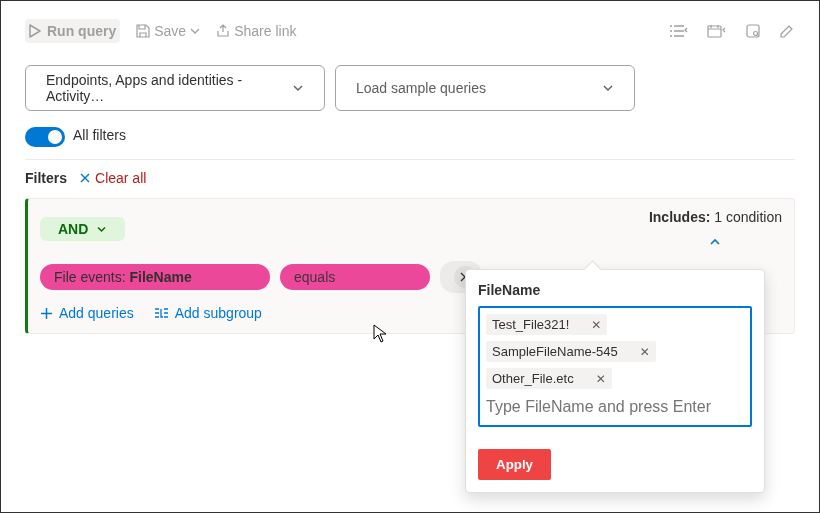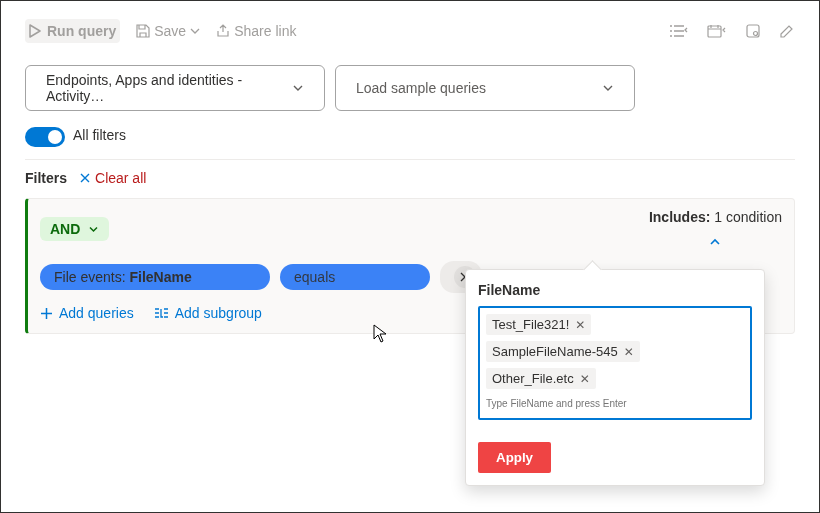--- a/index.html
+++ b/index.html
@@ -16,41 +16,41 @@
   .dd2 { width:300px; color:#605e5c; }
   .toggle-row { display:flex; align-items:flex-start; gap:8px; margin-top:16px; }
   .toggle { width:40px; height:20px; background:#0078d4; border-radius:10px; position:relative; cursor:pointer; }
   .toggle::after { content:""; position:absolute; right:3px; top:3px; width:14px; height:14px; background:#fff; border-radius:50%; }
   .divider { border:none; border-top:1px solid #edebe9; margin:12px 0 10px; }
   .filters-row { display:flex; align-items:center; gap:8px; }
   .filters-label { font-weight:600; }
   .clear { display:flex; align-items:center; gap:4px; color:#b91c1c; cursor:pointer; margin-left:4px; }
   .group { border:1px solid #edebe9; border-left:3px solid #107c10; border-radius:4px; background:#faf9f8; margin-top:12px; padding:10px 12px 12px; }
   .group-head { display:flex; align-items:center; justify-content:space-between; }
-  .and-pill { background:#dff6dd; color:#0b6a0b; font-weight:600; padding:4px 10px; border-radius:6px; display:flex; align-items:center; gap:8px; cursor:pointer; }
+  .and-pill { background:#dff6dd; color:#0b6a0b; font-weight:600; padding:4px 18px; border-radius:6px; display:flex; align-items:center; gap:8px; cursor:pointer; }
   .includes { display:flex; align-items:center; gap:10px;flex-direction:column; }
   .includes b { font-weight:600; }
   .cond-row { display:flex; align-items:center; gap:10px; margin-top:12px; }
-  .pill { background:#3b82f6; border-radius:14px; padding:5px 14px; cursor:pointer; white-space:nowrap; }
+  .pill { background:#ec4899; border-radius:14px; padding:5px 14px; cursor:pointer; white-space:nowrap; }
   .pill-eq { min-width:150px; }
   .pill-eq span { opacity:.9; }
   .pill-value { background:#edebe9; display:flex; align-items:center; gap:10px; color:#605e5c; padding-right:6px; }
   .pill-value .close { width:22px; height:22px; border-radius:50%; display:flex; align-items:center; justify-content:center; background:#e1dfdd; color:#323130; }
   .row-actions { display:flex; gap:20px; margin-top:12px; }
   .link-btn { display:flex; align-items:center; gap:6px; color:#0078d4; cursor:pointer; }
   .trash { color:#0078d4; cursor:pointer; }
   .chev-up { color:#0078d4; }
   
   .popup { position:absolute; top:268px; left:464px; width:300px; background:#fff; border:1px solid #e1dfdd; border-radius:4px; box-shadow:0 6px 16px rgba(0,0,0,.15); padding:12px; }
   .popup::before { content:""; position:absolute; top:-7px; left:120px; width:12px; height:12px; background:#fff; border-left:1px solid #e1dfdd; border-top:1px solid #e1dfdd; transform:rotate(45deg); }
   .popup-title { font-weight:600; margin-bottom:8px; }
   .tagbox { border:2px solid #0078d4; border-radius:2px; padding:6px; display:flex; flex-wrap:wrap; gap:6px; }
-  .tag { background:#f3f2f1; border-radius:2px; padding:3px 6px; display:flex; align-items:center; gap:6px; font-size:13px; }
+  .tag { background:#f3f2f1; border-radius:2px; padding:3px 6px; display:flex; align-items:center; gap:22px; font-size:13px; }
   .tag .x { color:#605e5c; cursor:pointer; font-size:12px; }
-  .taginput { border:none; outline:none; flex:1; min-width:170px; font-size:10px; padding:3px 0; }
+  .taginput { border:none; outline:none; flex:1; min-width:170px; font-size:16px; padding:3px 0; }
   .cursor-bar { width:1px; height:16px; background:#323130; display:inline-block; margin-right:-1px; vertical-align:middle; }
   .apply { margin-top:22px; background:#ef4444; color:#fff; border:none; padding:8px 18px; border-radius:2px; font-weight:600; cursor:pointer; }
   .cursor-arrow { position:absolute; top:323px; left:372px; pointer-events:none; }
   svg { display:block; }
 </style>
 </head>
 <body>
 
 <div class="window">
 

